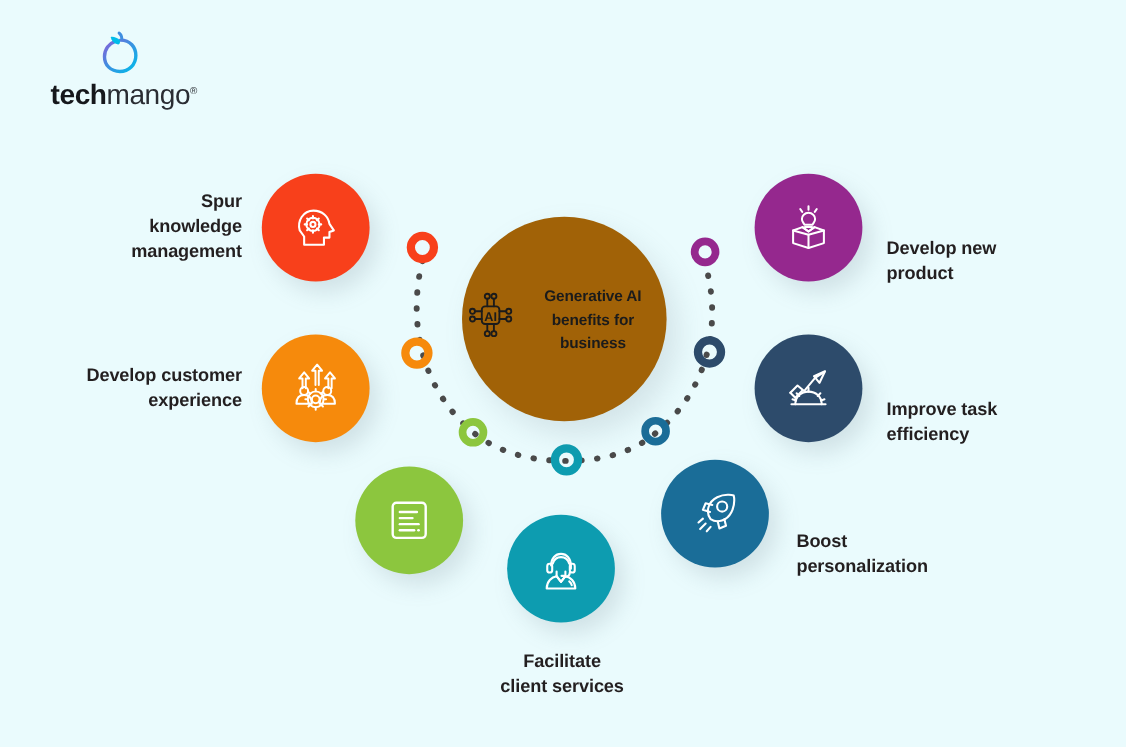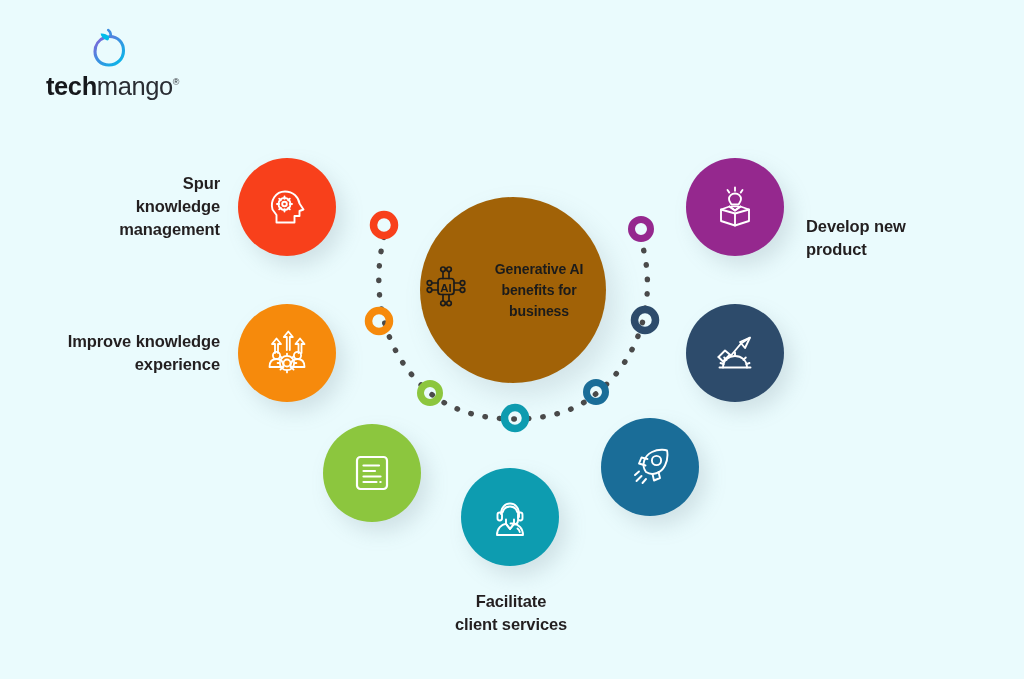--- a/index.html
+++ b/index.html
@@ -231,21 +231,21 @@
           <path d="M31.5 42 C31.5 36.5 34.5 34 38.5 34 C42.5 34 45.5 36.5 45.5 42 Z"></path>
 
           <circle cx="28" cy="38" r="7.2"></circle>
           <circle cx="28" cy="38" r="3.5"></circle>
           <path d="M28 28.6 v2.2 M28 45.2 v2.2 M18.6 38 h2.2 M35.2 38 h2.2
                    M21.4 31.4 l1.6 1.6 M33 43 l1.6 1.6 M34.6 31.4 l-1.6 1.6 M23 43 l-1.6 1.6"></path>
         </g>
       </svg>
     </span>
   </div>
-  <div class="label right-align" style="left:40px; top:330px; width:180px;">Improve knowledge
+  <div class="label right-align" style="left:40px; top:330px; width:180px;">Develop customer
 experience</div>
 
   <div class="node" style="left:323px; top:424px; width:98px; height:98px; background:#8cc63e; box-shadow:8px 10px 20px rgba(120,140,150,0.22);">
     <span>
       <svg viewBox="0 0 56 56" width="56" height="56" xmlns="http://www.w3.org/2000/svg">
         <g fill="none" stroke="#ffffff" stroke-width="2.2" stroke-linecap="round" stroke-linejoin="round">
           <rect x="13" y="12" width="30" height="32" rx="3.5"></rect>
           <line x1="19.5" y1="20.5" x2="35" y2="20.5"></line>
           <line x1="19.5" y1="26" x2="31" y2="26"></line>
           <line x1="19.5" y1="31.5" x2="36.5" y2="31.5"></line>
@@ -285,37 +285,41 @@
           <circle cx="34.5" cy="21.5" r="4.6"></circle>
           <path d="M23.5 26.5 L17 24.5 L19.5 18.5 L25.5 20"></path>
           <path d="M30.5 35 L32 41.5 L38 39 L36.5 33"></path>
           <path d="M14.5 42 L19.5 37"></path>
           <path d="M13 36 L17 32.5"></path>
           <path d="M20.5 44 L24 40"></path>
         </g>
       </svg>
     </span>
   </div>
+  <div class="label left-align" style="left:724px; top:450px; width:200px;">Boost
+personalization</div>
 
   <div class="node" style="left:686px; top:304px; width:98px; height:98px; background:#2d4b6b; box-shadow:8px 10px 20px rgba(120,140,150,0.22);">
     <span>
       <svg viewBox="0 0 56 56" width="56" height="56" xmlns="http://www.w3.org/2000/svg">
         <g fill="none" stroke="#ffffff" stroke-width="1.9" stroke-linecap="round" stroke-linejoin="round">
           <path d="M11.5 32 L18 25.5 L24 30.5 L34 18.5"></path>
           <path d="M11.5 32 L16 36.5"></path>
           <path d="M16 36.5 L22.5 30"></path>
           <path d="M43 12.5 L33 17 L38 23 Z"></path>
           <path d="M34 18.5 L42.5 13"></path>
           <path d="M16 42.5 C16 35.5 21.5 31 28 31 C34.5 31 40 35.5 40 42.5"></path>
           <path d="M12.5 42.5 h31"></path>
           <path d="M28 27.5 v3.5 M17.2 32.5 l2.4 2.4 M38.8 32.5 l-2.4 2.4 M13.5 38 l3.2 1.2 M42.5 38 l-3.2 1.2"></path>
         </g>
       </svg>
     </span>
   </div>
+  <div class="label left-align" style="left:806px; top:330px; width:200px;">Improve task
+efficiency</div>
 
   <div class="node" style="left:686px; top:158px; width:98px; height:98px; background:#95288e; box-shadow:8px 10px 20px rgba(120,140,150,0.22);">
     <span>
       <svg viewBox="0 0 56 56" width="56" height="56" xmlns="http://www.w3.org/2000/svg">
         <g fill="none" stroke="#ffffff" stroke-width="1.85" stroke-linecap="round" stroke-linejoin="round">
 
           <path d="M28 14.5 C31.5 14.5 34 17 34 20 C34 22.5 32.3 23.8 31.7 25.3 L24.3 25.3 C23.7 23.8 22 22.5 22 20 C22 17 24.5 14.5 28 14.5 Z"></path>
           <path d="M24.8 27.3 h6.4"></path>
           <path d="M28 8.5 v3.2 M20.5 11 l1.8 2.6 M35.5 11 l-1.8 2.6"></path>
 

